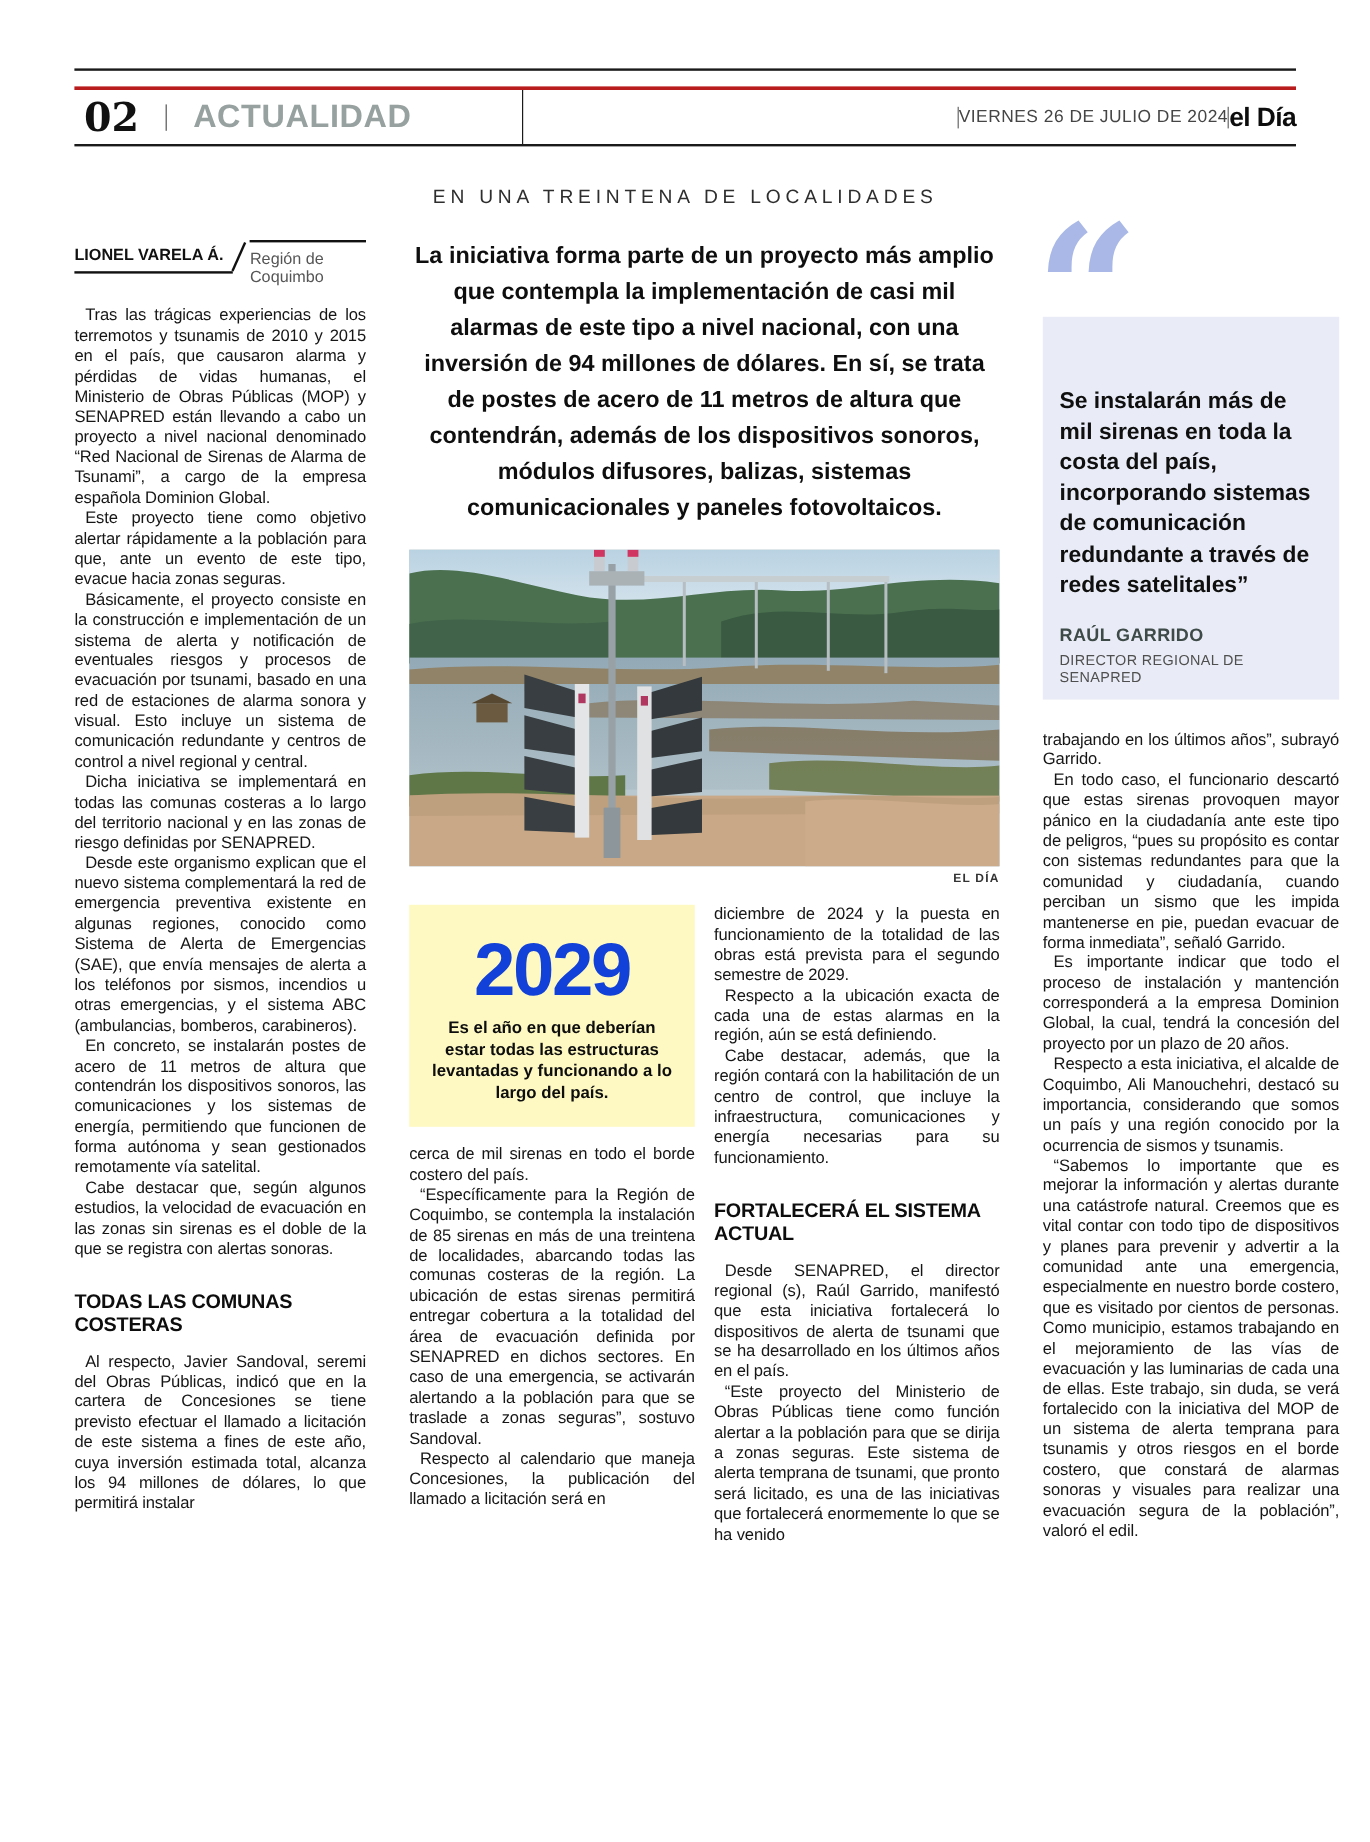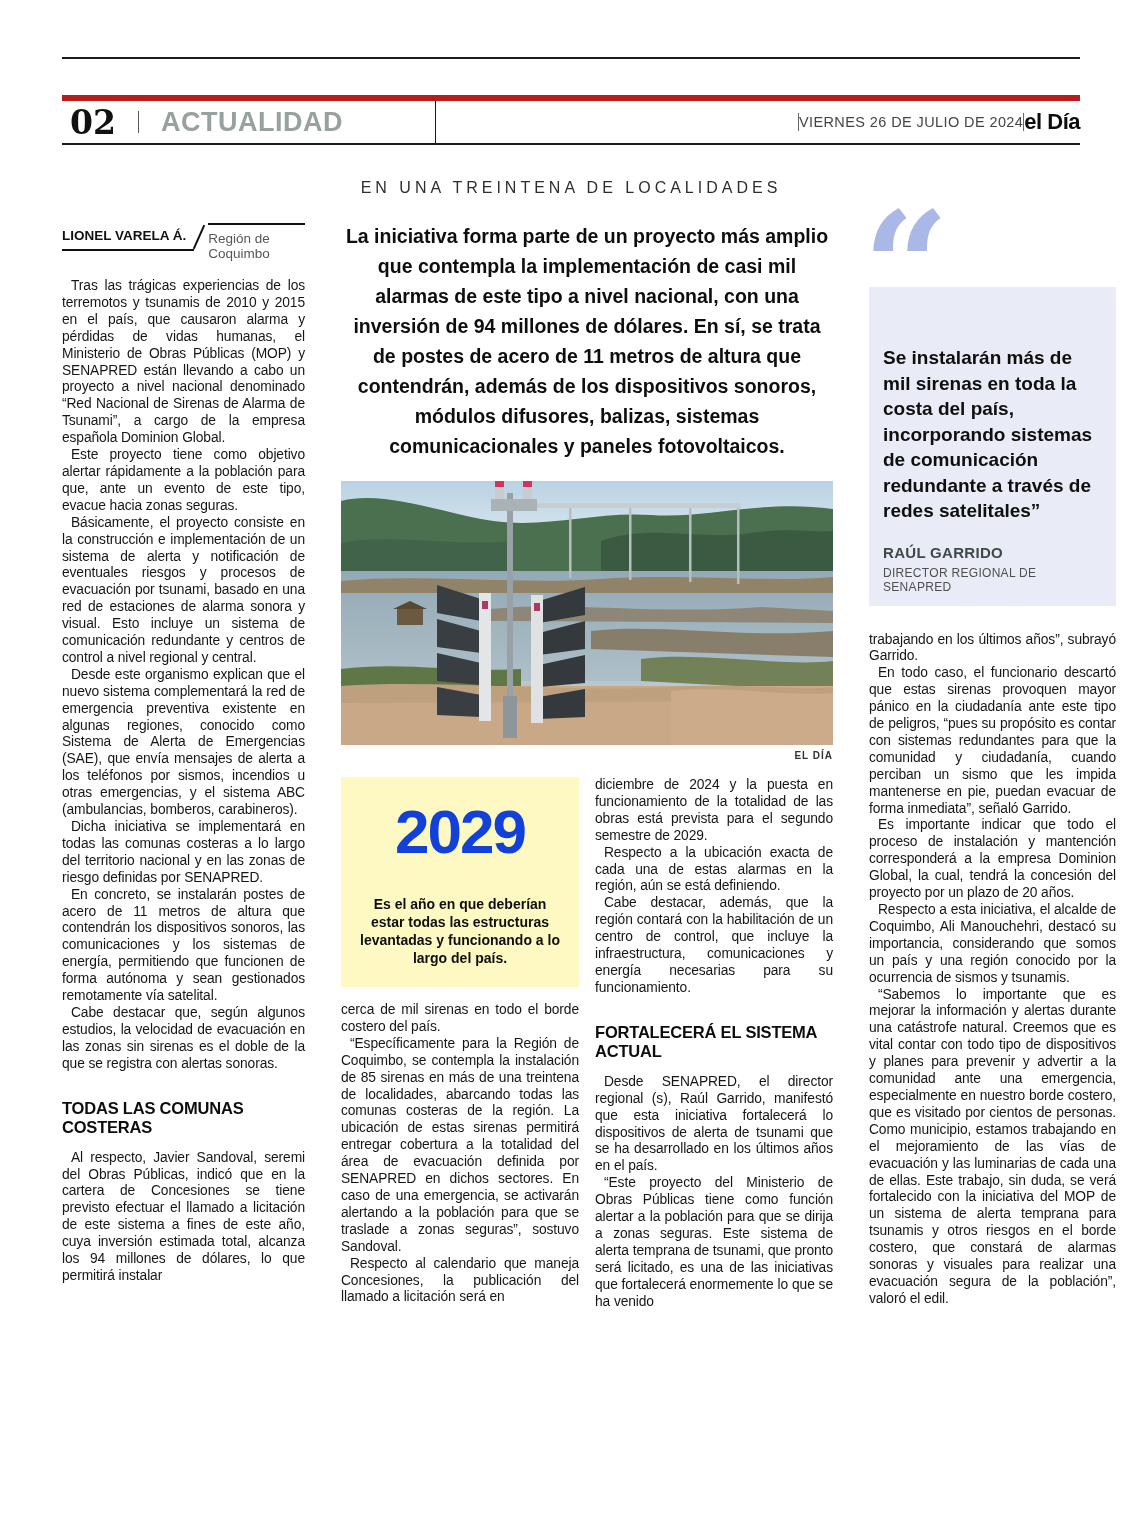--- a/index.html
+++ b/index.html
@@ -2,21 +2,21 @@
 <html><head>
 <meta charset="utf-8">
 <style>
   * { margin:0; padding:0; box-sizing:border-box; }
   html,body { width:1142px; height:1535px; background:#ffffff; overflow:hidden;
     font-family:"Liberation Sans", sans-serif; color:#1c1c1c; }
   .page { width:1142px; height:1535px; padding:0 62px; position:relative; }
 
   
   .top-hairline { border-top:2px solid #1a1a1a; margin-top:57px; }
-  .masthead { margin-top:36px; height:50px; border-top:6px solid #b91c1c; border-bottom:2px solid #1a1a1a;
+  .masthead { margin-top:13px; height:50px; border-top:3px solid #b91c1c; border-bottom:2px solid #1a1a1a;
     display:flex; align-items:center; }
   .mast-left { display:flex; align-items:center; width:373px; height:100%; }
   .page-num { font-family:"DejaVu Serif", serif; font-size:33px; font-weight:700; color:#111; margin-left:8px; }
   .mast-vbar { width:1px; height:22px; background:#555; margin:0 22px; }
   .section-name { font-size:27px; font-weight:800; letter-spacing:0.5px; color:#97a19f; }
   .mast-divider { width:1px; height:100%; background:#1a1a1a; }
   .mast-right { flex:1; display:flex; align-items:center; justify-content:flex-end; gap:0; height:100%; }
   .date-bar { width:1px; height:18px; background:#666; }
   .issue-date { font-size:14.5px; letter-spacing:0.4px; color:#454545; }
   .brand { font-size:22px; font-weight:800; letter-spacing:-0.5px; color:#0d0d0d; }
@@ -43,21 +43,21 @@
   
   .lead { font-size:19.5px; line-height:30px; font-weight:700; text-align:center; color:#0e0e0e; margin:2px 0 20px; }
   .photo-wrap { width:492px; height:264px; overflow:hidden; background:#b9c8cf; }
   .photo-credit { text-align:right; font-size:10px; font-weight:700; letter-spacing:1px; color:#333; margin-top:5px; }
   .caption { font-size:14.3px; line-height:17.5px; font-weight:700; color:#111; margin-top:3px; }
   .mid-cols { display:grid; grid-template-columns:238px 238px; column-gap:16px; margin-top:16px; }
 
   
   .stat-box { background:#fef9c3; padding:24px 14px 20px; text-align:center; margin-bottom:15px; }
   .stat-number { font-size:62px; line-height:62px; font-weight:800; letter-spacing:-2px; color:#1141d8; }
-  .stat-desc { font-size:14px; line-height:18px; font-weight:700; color:#0e0e0e; margin-top:32px; }
+  .stat-desc { font-size:14px; line-height:18px; font-weight:700; color:#0e0e0e; margin-top:7px; }
 
   
   .quote-block { position:relative; margin-top:68px; }
   .quote-mark { position:absolute; top:-96px; left:-6px; font-family:"DejaVu Serif", serif; font-size:150px;
     line-height:1; color:#a9b8e6; letter-spacing:-10px; font-weight:700; }
   .quote-box { background:#e9ecf6; padding:58px 16px 12px 14px; }
   .quote-text { font-size:19px; line-height:25.5px; font-weight:700; color:#0f0f0f; }
   .quote-author { font-size:15px; font-weight:800; letter-spacing:0.3px; color:#3e4a48; margin-top:20px; }
   .quote-role { font-size:12px; letter-spacing:0.3px; color:#4f4f4f; margin-top:5px; }
   .col4-text { margin-top:26px; }
@@ -92,22 +92,22 @@
 
     <div class="col col1 stack">
       <div class="byline">
         <span class="author">LIONEL VARELA Á.</span>
         <span class="slash"></span>
         <span class="loc">Región de Coquimbo</span>
       </div>
       <p class="body">Tras las trágicas experiencias de los terremotos y tsunamis de 2010 y 2015 en el país, que causaron alarma y pérdidas de vidas humanas, el Ministerio de Obras Públicas (MOP) y SENAPRED están llevando a cabo un proyecto a nivel nacional denominado “Red Nacional de Sirenas de Alarma de Tsunami”, a cargo de la empresa española Dominion Global.</p>
       <p class="body">Este proyecto tiene como objetivo alertar rápidamente a la población para que, ante un evento de este tipo, evacue hacia zonas seguras.</p>
       <p class="body">Básicamente, el proyecto consiste en la construcción e implementación de un sistema de alerta y notificación de eventuales riesgos y procesos de evacuación por tsunami, basado en una red de estaciones de alarma sonora y visual. Esto incluye un sistema de comunicación redundante y centros de control a nivel regional y central.</p>
+      <p class="body">Dicha iniciativa se implementará en todas las comunas costeras a lo largo del territorio nacional y en las zonas de riesgo definidas por SENAPRED.</p>
       <p class="body">Desde este organismo explican que el nuevo sistema complementará la red de emergencia preventiva existente en algunas regiones, conocido como Sistema de Alerta de Emergencias (SAE), que envía mensajes de alerta a los teléfonos por sismos, incendios u otras emergencias, y el sistema ABC (ambulancias, bomberos, carabineros).</p>
-      <p class="body">Dicha iniciativa se implementará en todas las comunas costeras a lo largo del territorio nacional y en las zonas de riesgo definidas por SENAPRED.</p>
       <p class="body">En concreto, se instalarán postes de acero de 11 metros de altura que contendrán los dispositivos sonoros, las comunicaciones y los sistemas de energía, permitiendo que funcionen de forma autónoma y sean gestionados remotamente vía satelital.</p>
       <p class="body">Cabe destacar que, según algunos estudios, la velocidad de evacuación en las zonas sin sirenas es el doble de la que se registra con alertas sonoras.</p>
       <div class="subhead">TODAS LAS COMUNAS COSTERAS</div>
       <p class="body">Al respecto, Javier Sandoval, seremi del Obras Públicas, indicó que en la cartera de Concesiones se tiene previsto efectuar el llamado a licitación de este sistema a fines de este año, cuya inversión estimada total, alcanza los 94 millones de dólares, lo que permitirá instalar</p>
     </div>
 
     <div class="col col-mid">
       <p class="lead">La iniciativa forma parte de un proyecto más amplio que contempla la implementación de casi mil alarmas de este tipo a nivel nacional, con una inversión de 94 millones de dólares. En sí, se trata de postes de acero de 11 metros de altura que contendrán, además de los dispositivos sonoros, módulos difusores, balizas, sistemas comunicacionales y paneles fotovoltaicos.</p>
 
       <div class="photo-wrap">

